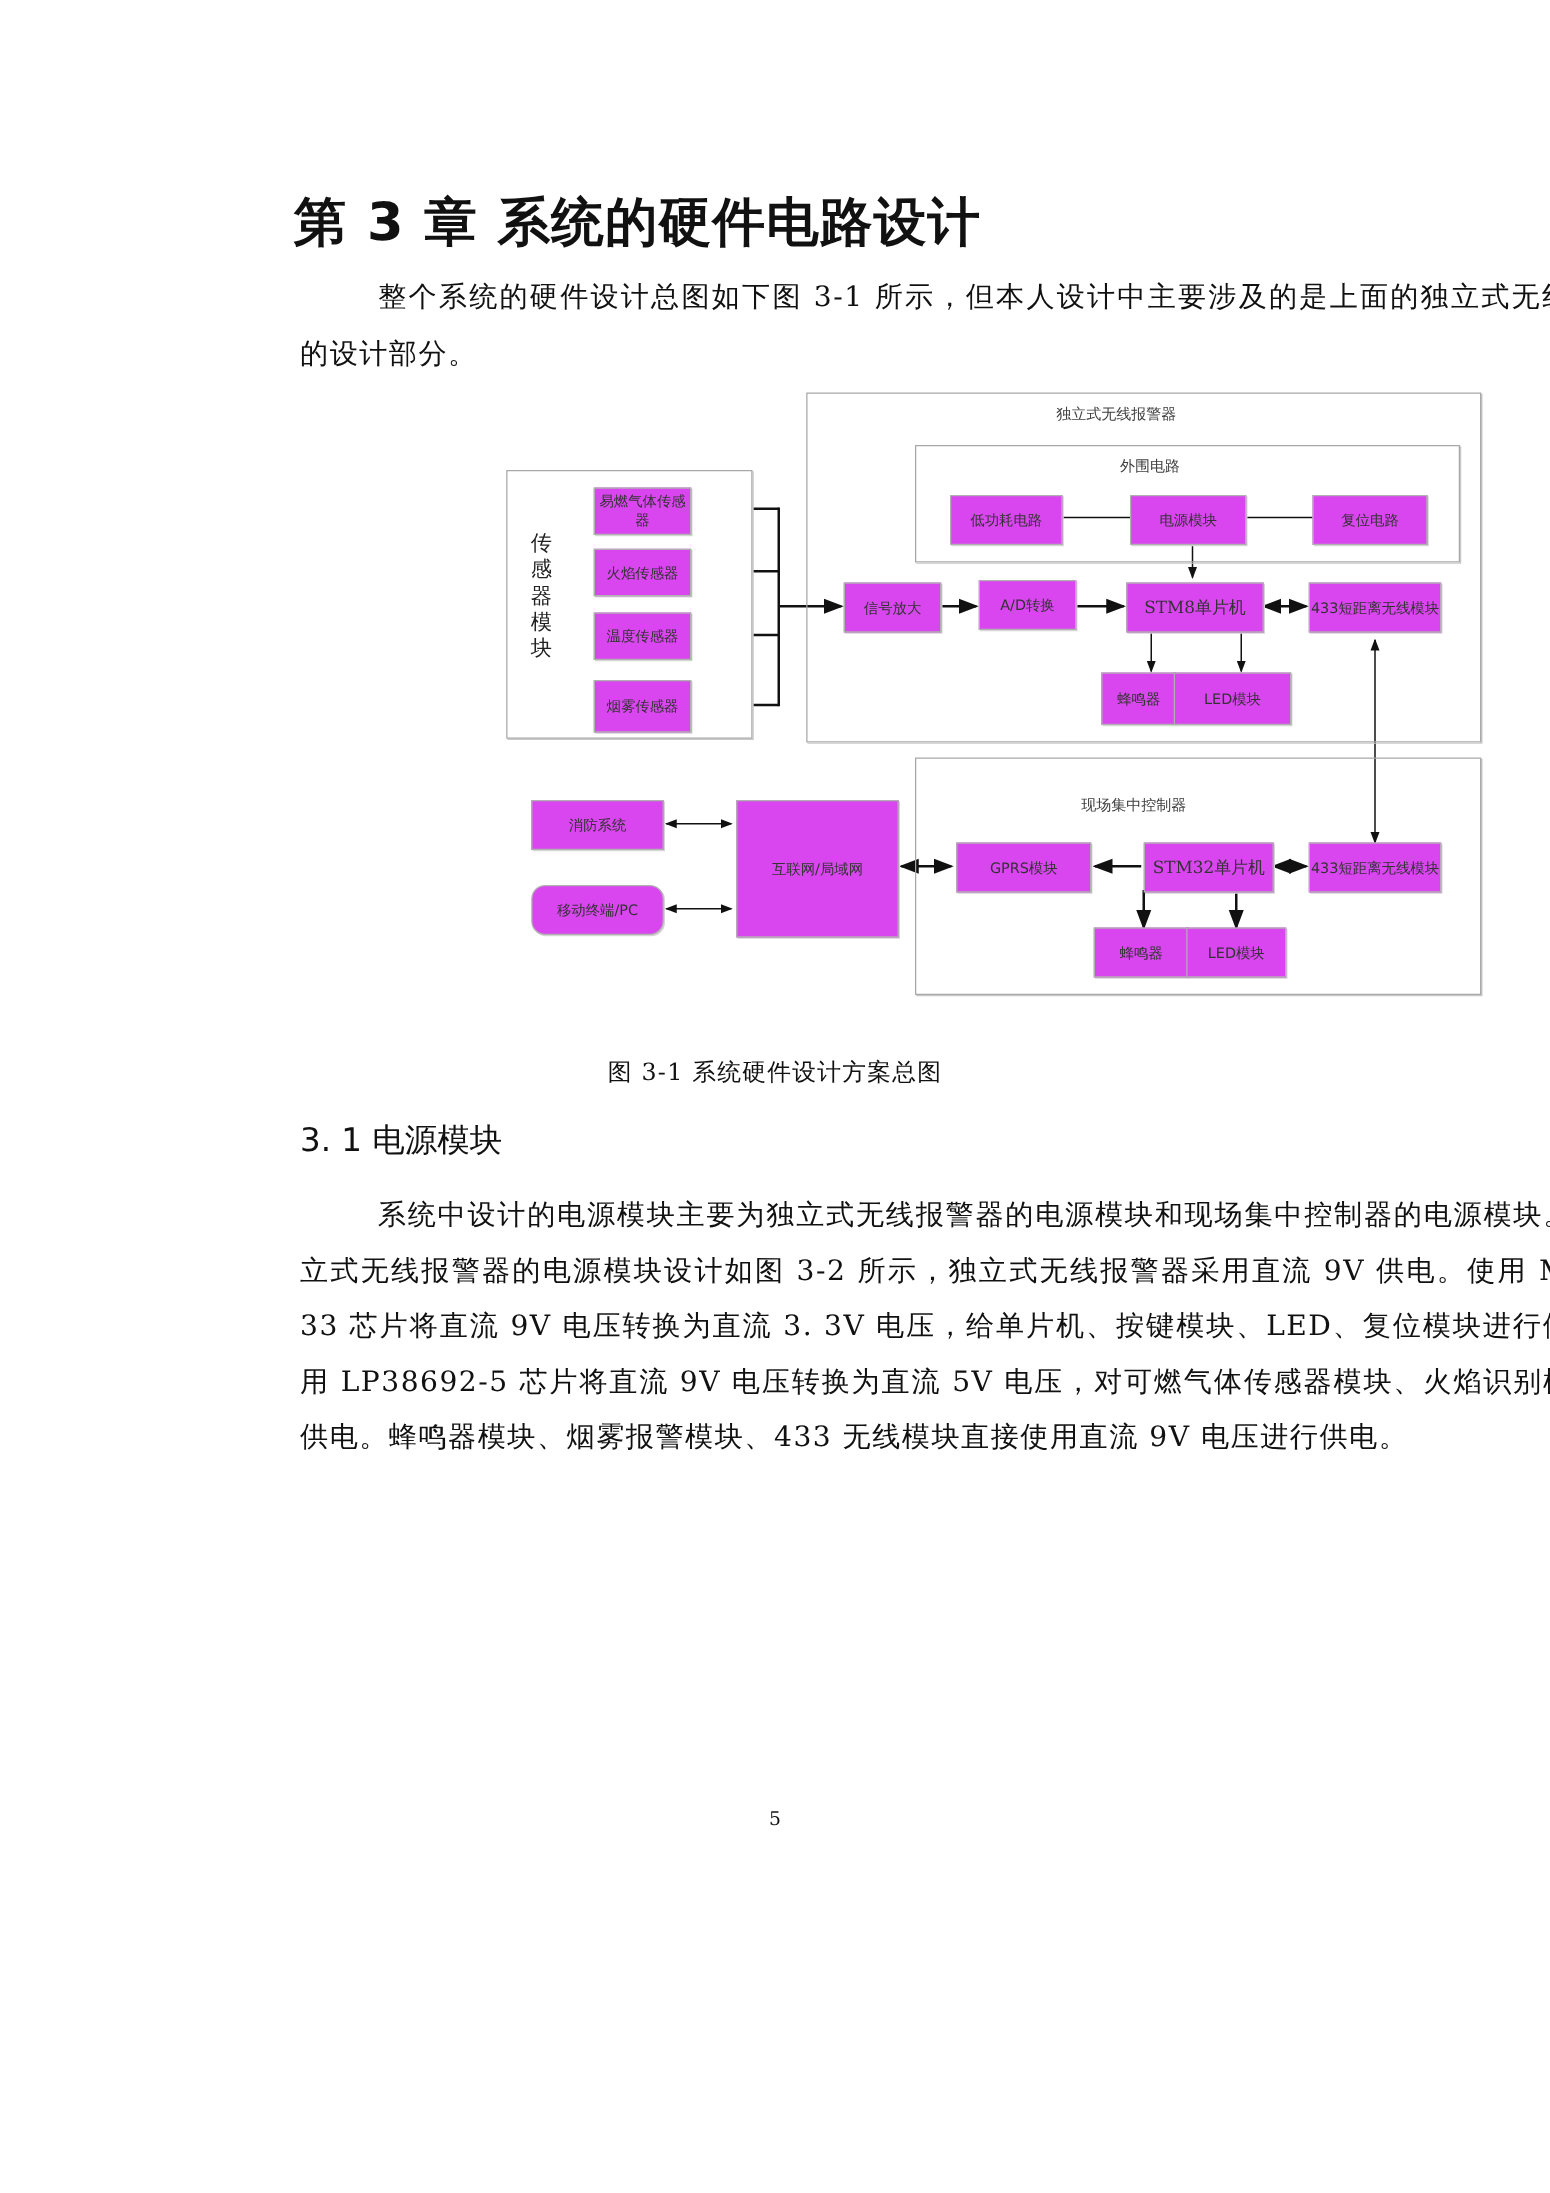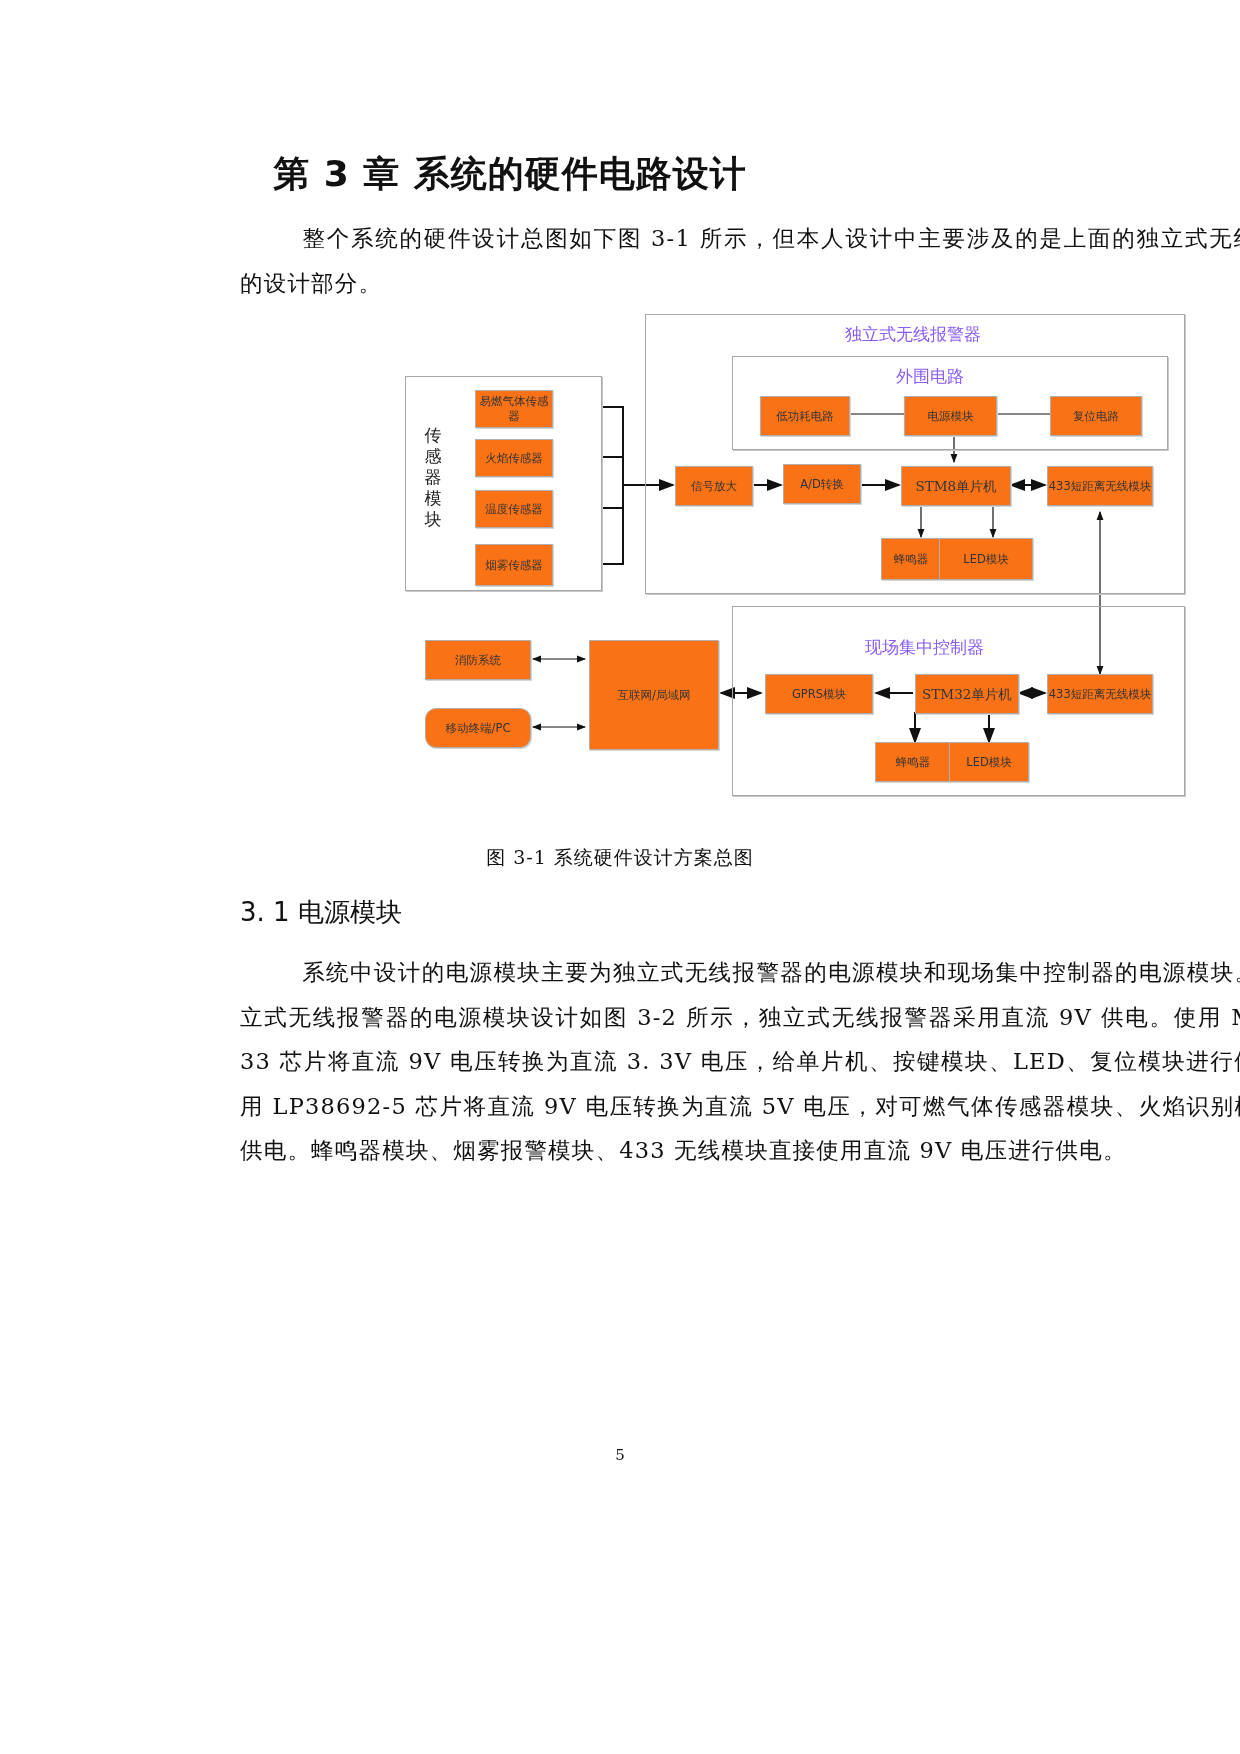--- a/index.html
+++ b/index.html
@@ -1,35 +1,35 @@
 <!DOCTYPE html>
 <html><head>
 <meta charset="utf-8">
 <style>
   html, body { margin:0; padding:0; background:#ffffff; }
   body { width:1240px; height:1754px; position:relative; overflow:hidden;
          font-family:"DejaVu Serif","Liberation Serif",serif; color:#111; }
   .abs { position:absolute; }
-  .title { top:150px; left:0; width:1020px; text-align:center; font-size:36px; font-weight:bold;
+  .title { top:150px; left:0; width:1020px; text-align:center; font-size:42px; font-weight:bold;
            font-family:"DejaVu Sans","Liberation Sans",sans-serif; letter-spacing:1px; }
   .para { left:240px; width:1090px; font-size:22.5px; line-height:44.5px; letter-spacing:1.2px; text-align:justify; }
   .para .indent { display:inline-block; width:62px; }
   .caption { top:845px; left:0; width:1240px; text-align:center; font-size:19px; letter-spacing:1px; }
   .section { top:895px; left:240px; font-size:26px; font-weight:normal;
              font-family:"DejaVu Sans","Liberation Sans",sans-serif; }
   .pageno { top:1446px; left:0; width:1240px; text-align:center; font-size:15px; }
 
   
   .diagram { left:405px; top:312px; width:785px; height:490px; }
   .frame { position:absolute; border:1.5px solid #a8a8a8; background:#fff; box-shadow:1px 1px 0 #c8c8c8; }
-  .blk { position:absolute; border:1.2px solid #b0b0b0; background:#f97316; display:flex; align-items:center;
+  .blk { position:absolute; border:1.2px solid #b0b0b0; background:#d946ef; display:flex; align-items:center;
          justify-content:center; text-align:center; font-size:11.5px; line-height:15px; color:#333;
          font-family:"DejaVu Sans","Liberation Sans",sans-serif; box-shadow:1px 1px 0 #d5d5d5; }
   .blk.serif { font-family:"DejaVu Serif","Liberation Serif",serif; font-size:13.5px; line-height:18px; }
-  .ftitle { position:absolute; font-size:17px; color:#8b5cf6; font-family:"DejaVu Sans","Liberation Sans",sans-serif; }
+  .ftitle { position:absolute; font-size:12px; color:#404040; font-family:"DejaVu Sans","Liberation Sans",sans-serif; }
   .vlabel { position:absolute; font-size:17px; line-height:21px; width:20px; text-align:center; color:#222;
             font-family:"DejaVu Sans","Liberation Sans",sans-serif; }
   svg.lines { position:absolute; left:0; top:0; }
 </style>
 </head>
 <body>
 
 <div class="abs title">第 3 章  系统的硬件电路设计</div>
 
 <div class="abs para" style="top:216px;"><span class="indent"></span><span>整个系统的硬件设计总图如下图 3-1 所示，但本人设计中主要涉及的是上面的独立式无线报警器的设计部分。</span></div>

